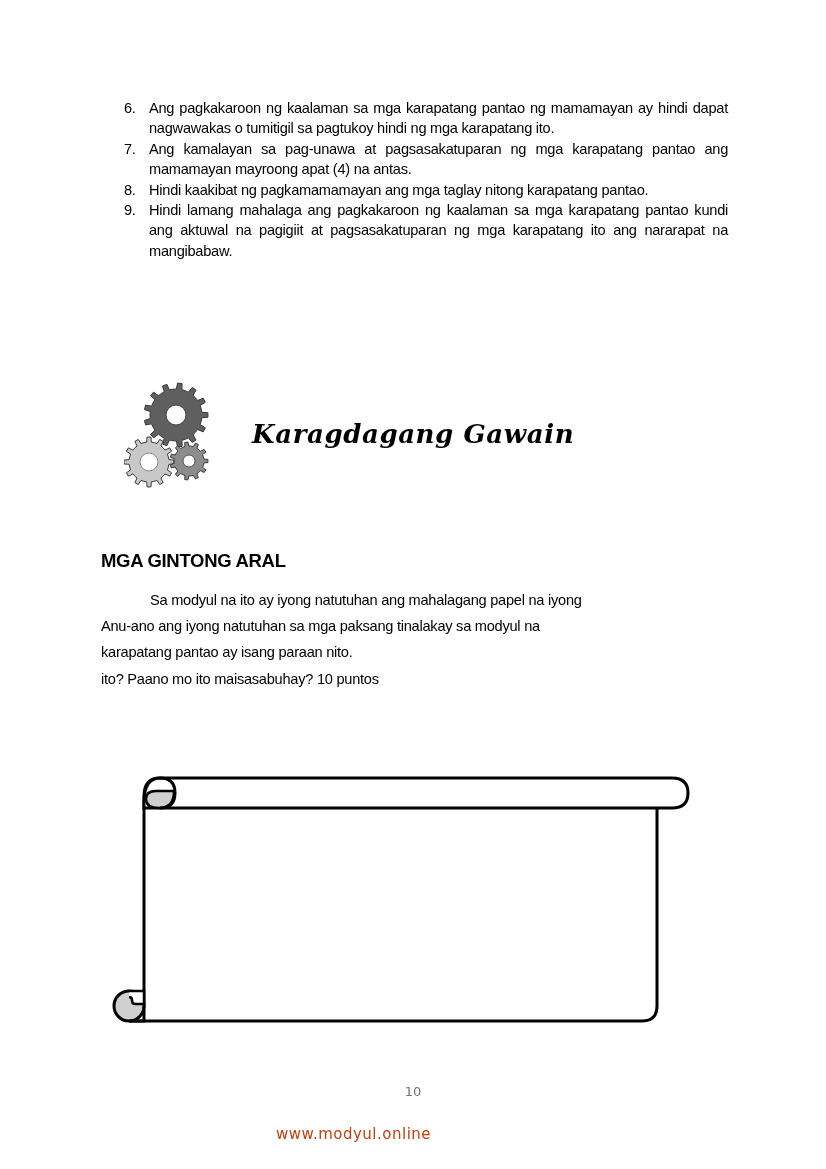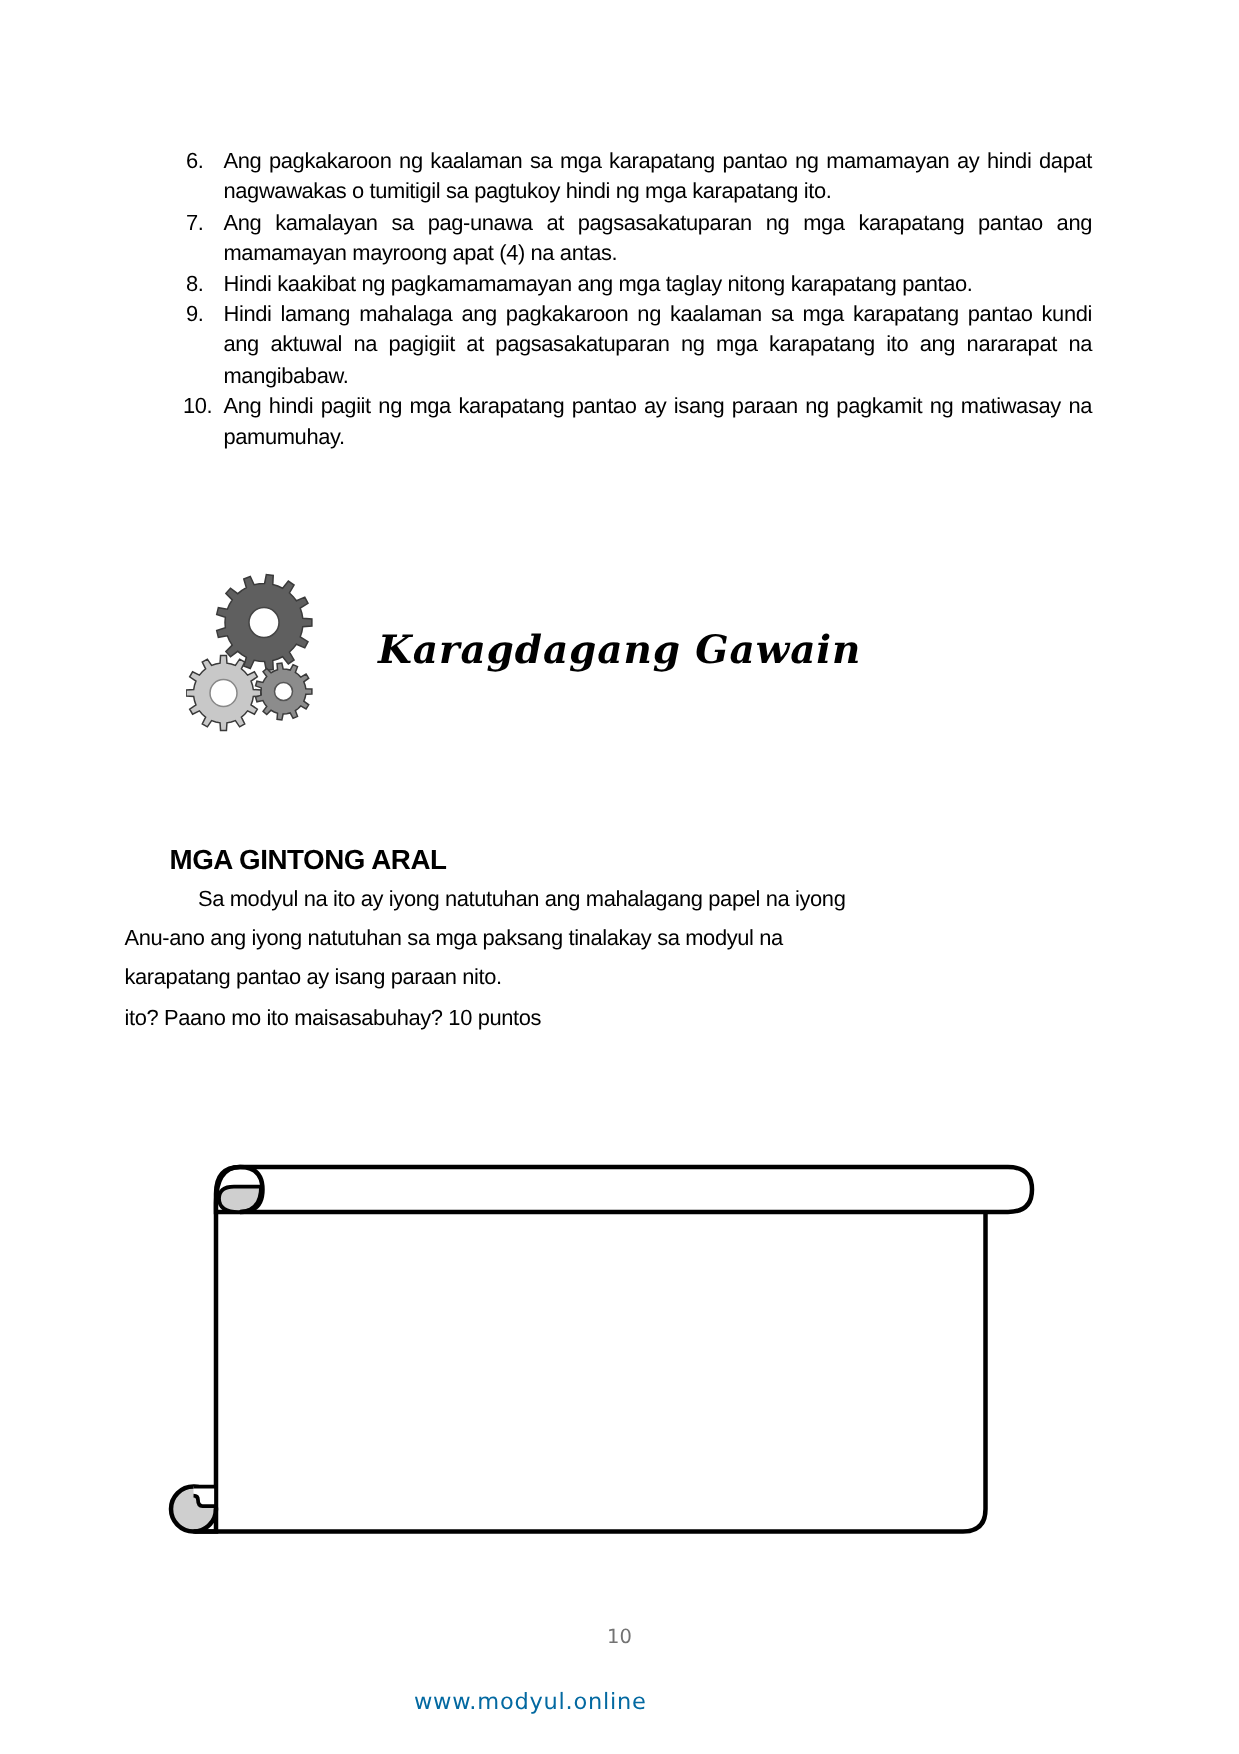--- a/index.html
+++ b/index.html
@@ -55,29 +55,29 @@
       font-style: italic;
       font-size: 26px;
       letter-spacing: 0.6px;
       white-space: nowrap;
       line-height: 40px;
     }
     .heading {
       position: absolute;
       left: 101px;
       top: 549px;
-      margin: 12px;
+      margin: 0;
       font-size: 18.5px;
       font-weight: bold;
       letter-spacing: -0.3px;
       line-height: 24px;
     }
     .para {
       position: absolute;
-      left: 83px;
+      left: 101px;
       top: 587px;
       width: 626px;
       font-size: 14.6px;
       line-height: 26.2px;
       letter-spacing: -0.25px;
     }
     .para .line {
       display: block;
       white-space: nowrap;
     }
@@ -105,21 +105,21 @@
       color: #737373;
     }
     .watermark {
       position: absolute;
       left: 0;
       width: 707px;
       top: 1125px;
       text-align: center;
       font-family: "DejaVu Sans", sans-serif;
       font-size: 15px;
-      color: #0369a1;
+      color: #c2410c;
       letter-spacing: 0.5px;
     }
   </style>
 </head>
 <body>
 
 <ol class="list">
   <li>
     <span class="num">6.</span>
     <span>Ang pagkakaroon ng kaalaman sa mga karapatang pantao ng mamamayan ay hindi dapat nagwawakas o tumitigil sa pagtukoy hindi ng mga karapatang ito.</span>
@@ -128,24 +128,20 @@
     <span class="num">7.</span>
     <span>Ang kamalayan sa pag-unawa at pagsasakatuparan ng mga karapatang pantao ang mamamayan mayroong apat (4) na antas.</span>
   </li>
   <li>
     <span class="num">8.</span>
     <span>Hindi kaakibat ng pagkamamamayan ang mga taglay nitong karapatang pantao.</span>
   </li>
   <li>
     <span class="num">9.</span>
     <span>Hindi lamang mahalaga ang pagkakaroon ng kaalaman sa mga karapatang pantao kundi ang aktuwal na pagigiit at pagsasakatuparan ng mga karapatang ito ang nararapat na mangibabaw.</span>
-  </li>
-  <li class="ten">
-    <span class="num">10.</span>
-    <span>Ang hindi pagiit ng mga karapatang pantao ay isang paraan ng pagkamit ng matiwasay na pamumuhay.</span>
   </li>
 </ol>
 
 <div class="gears">
   <svg width="86" height="110" viewBox="0 0 86 110" id="gears-svg">
     <g id="gear-big">
         <path d="M77.24 26.78 L77.85 30.24 L83.92 30.68 L83.92 35.32 L77.85 35.76 L77.24 39.22 L76.17 42.57 L81.34 45.78 L79.18 49.88 L73.61 47.46 L71.46 50.24 L68.96 52.71 L72.04 57.95 L68.22 60.58 L64.42 55.84 L61.22 57.31 L57.86 58.33 L58.15 64.40 L53.55 64.96 L52.38 59.00 L48.87 58.81 L45.41 58.15 L42.85 63.66 L38.52 62.02 L40.25 56.19 L37.23 54.40 L34.48 52.21 L29.65 55.90 L26.57 52.43 L30.82 48.08 L28.98 45.08 L27.56 41.87 L21.57 42.89 L20.46 38.39 L26.24 36.51 L26.00 33.00 L26.24 29.49 L20.46 27.61 L21.57 23.11 L27.56 24.13 L28.98 20.92 L30.82 17.92 L26.57 13.57 L29.65 10.10 L34.48 13.79 L37.23 11.60 L40.25 9.81 L38.52 3.98 L42.85 2.34 L45.41 7.85 L48.87 7.19 L52.38 7.00 L53.55 1.04 L58.15 1.60 L57.86 7.67 L61.22 8.69 L64.42 10.16 L68.22 5.42 L72.04 8.05 L68.96 13.29 L71.46 15.76 L73.61 18.54 L79.18 16.12 L81.34 20.22 L76.17 23.43 Z" fill="#5f5f5f" stroke="#3a3a3a" stroke-width="1"></path>
         <circle cx="52" cy="33" r="10" fill="#ffffff" stroke="#444" stroke-width="1"></circle>
       </g>
     <g id="gear-light">

